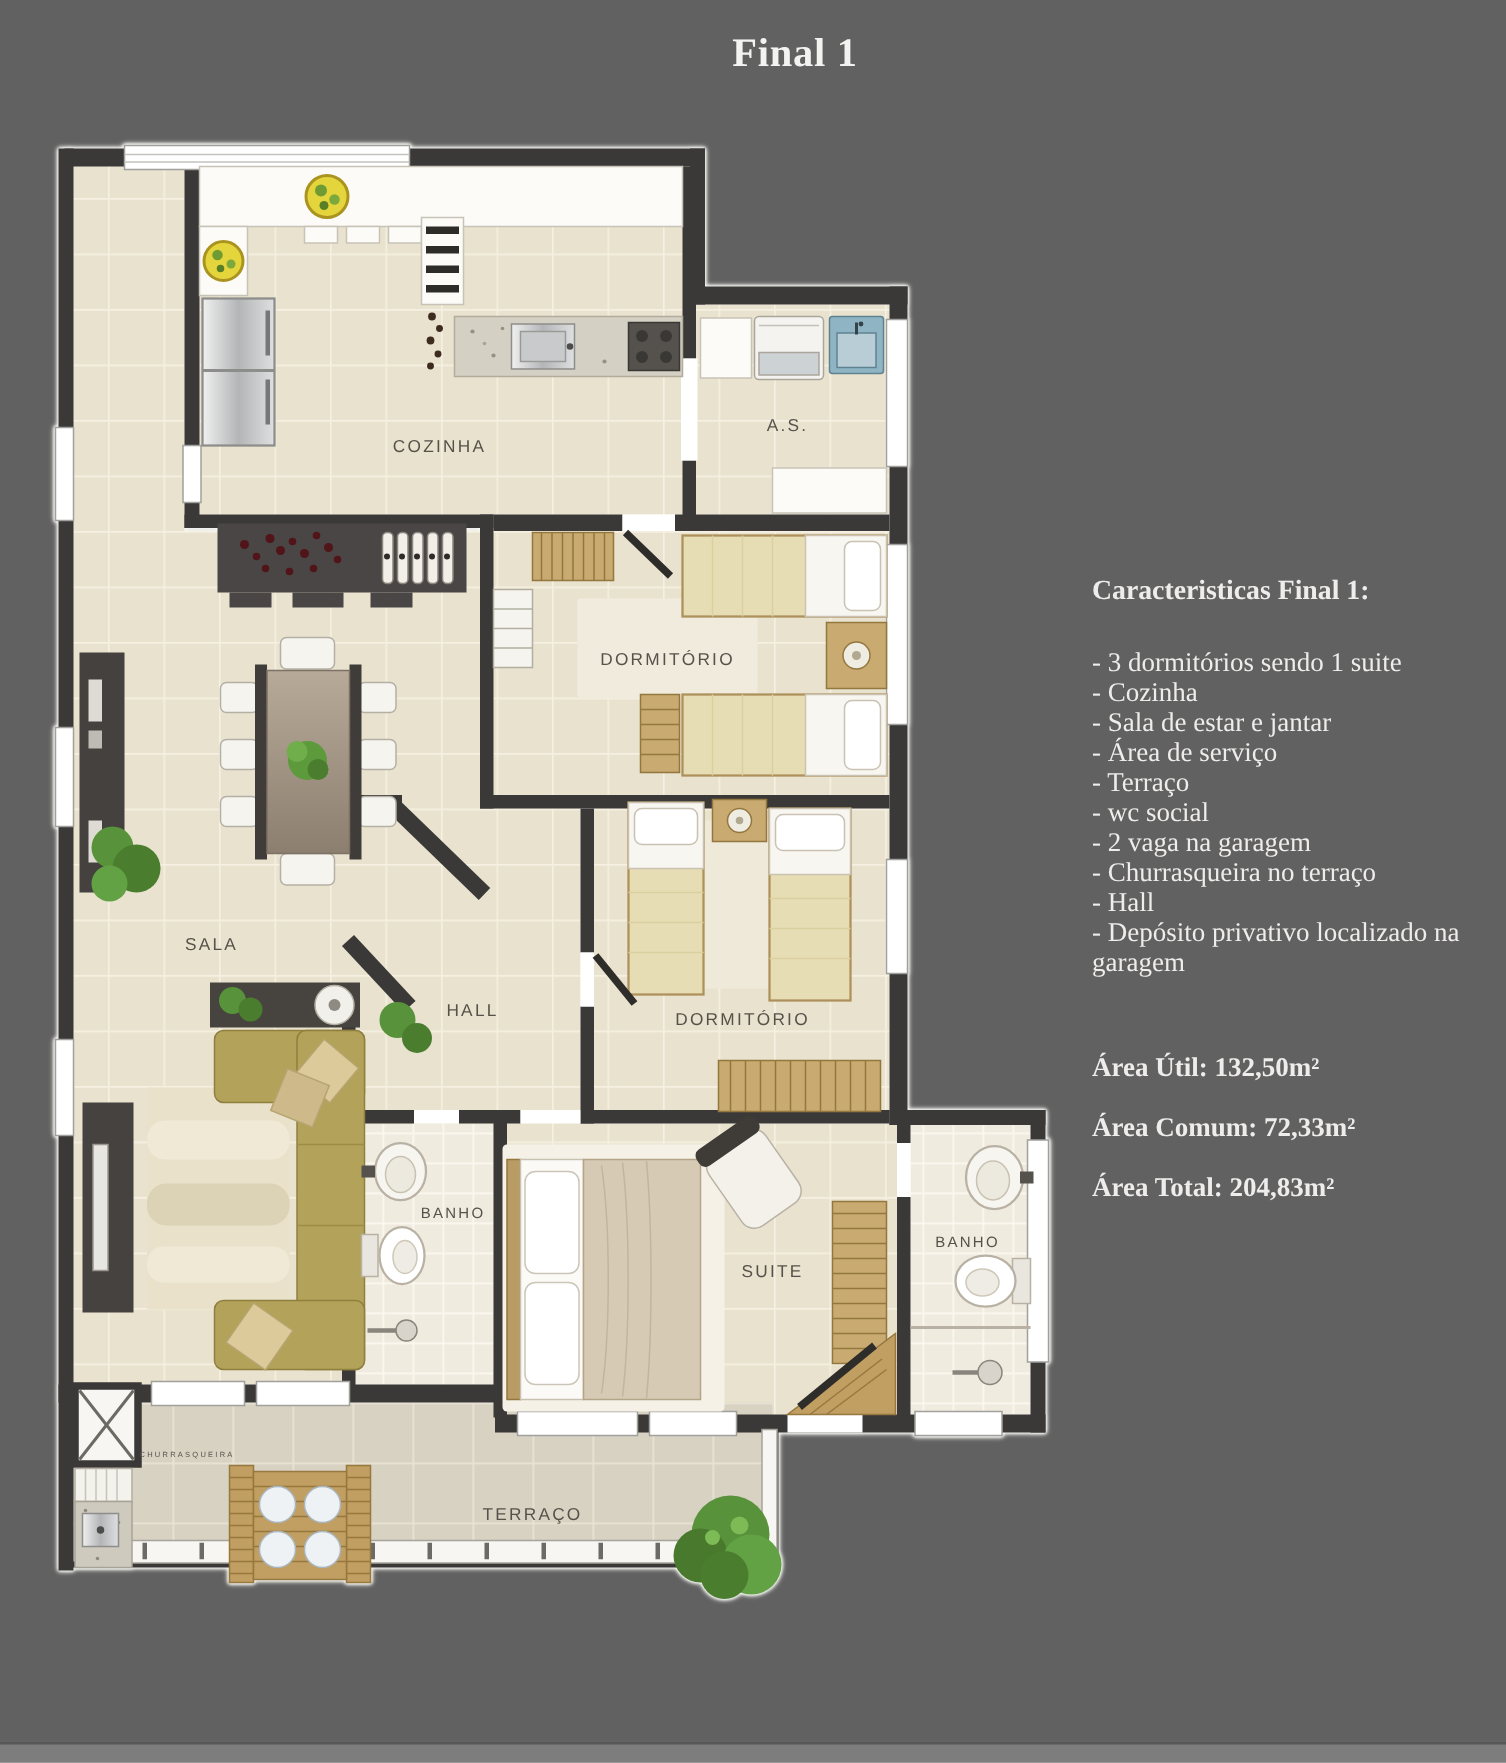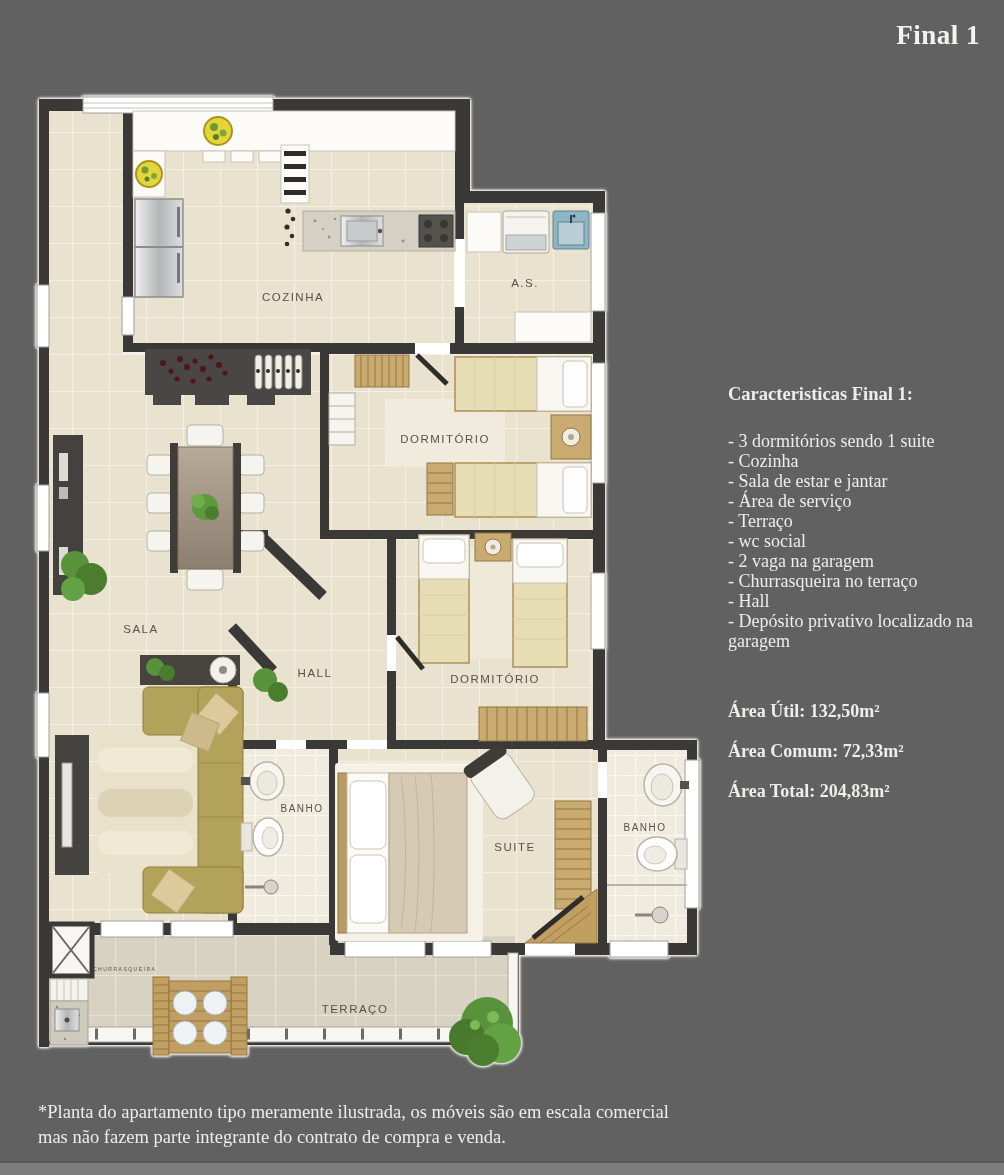--- a/index.html
+++ b/index.html
@@ -6,21 +6,21 @@
   .page{
     position:relative;
     width:1004px;height:1175px;
     background:#616161;
     font-family:"Liberation Serif", serif;
     overflow:hidden;
   }
   .page-title{
     position:absolute;top:20px;left:0;width:980px;
     padding-left:80px;box-sizing:border-box;
-    text-align:right;
+    text-align:center;
     font-size:27px;font-weight:bold;color:#f3f3f1;
     letter-spacing:.5px;
   }
   .plan-wrap{
     position:absolute;left:35px;top:95px;width:665px;height:975px;
   }
   .plan-wrap svg{
     overflow:visible;
     filter:drop-shadow(0 0 1px #f8f8f5) drop-shadow(0 0 1px #f8f8f5) drop-shadow(0 0 1.5px rgba(248,248,245,.85));
   }
@@ -515,16 +515,15 @@
       <p class="feature">- Hall</p>
       <p class="feature">- Depósito privativo localizado na garagem</p>
     </div>
     <div class="areas">
       <p class="area-line">Área Útil: 132,50m²</p>
       <p class="area-line">Área Comum: 72,33m²</p>
       <p class="area-line">Área Total: 204,83m²</p>
     </div>
   </div>
 
-  <div class="disclaimer">*Planta do apartamento tipo meramente ilustrada, os móveis são em escala comercial mas não fazem parte integrante do contrato de compra e venda.</div>
 
   <div class="bottom-strip"></div>
 </div>
 
 </body></html>

